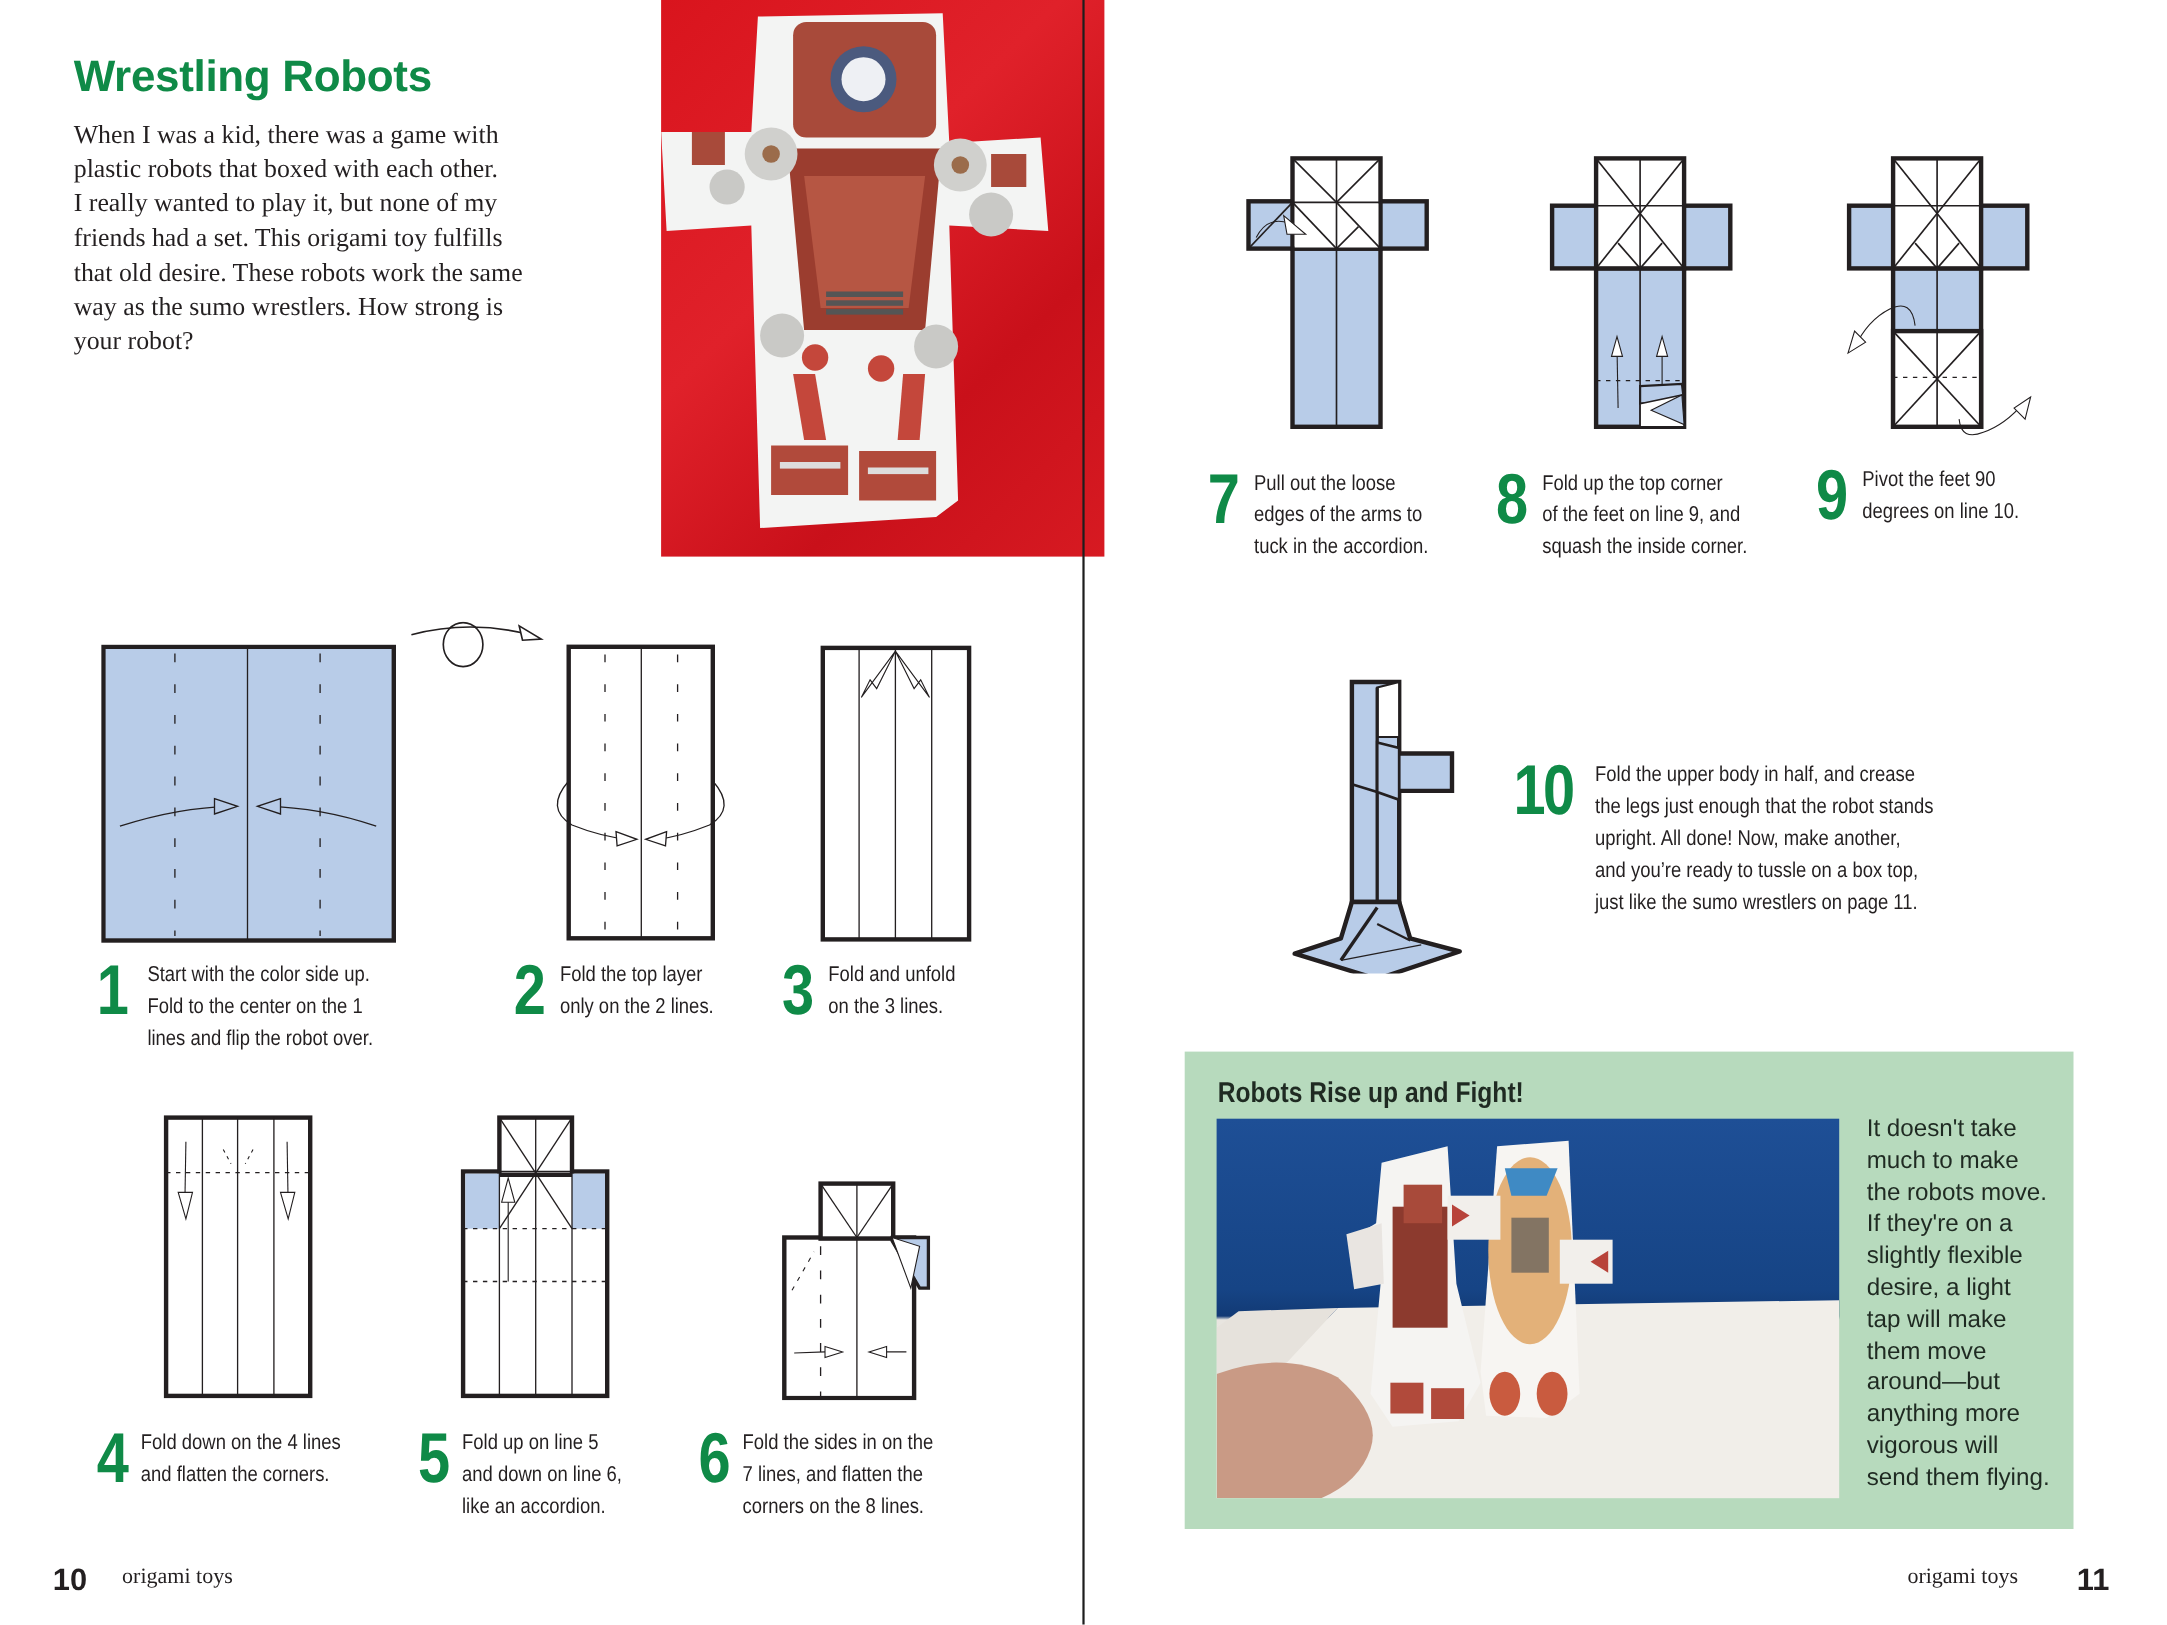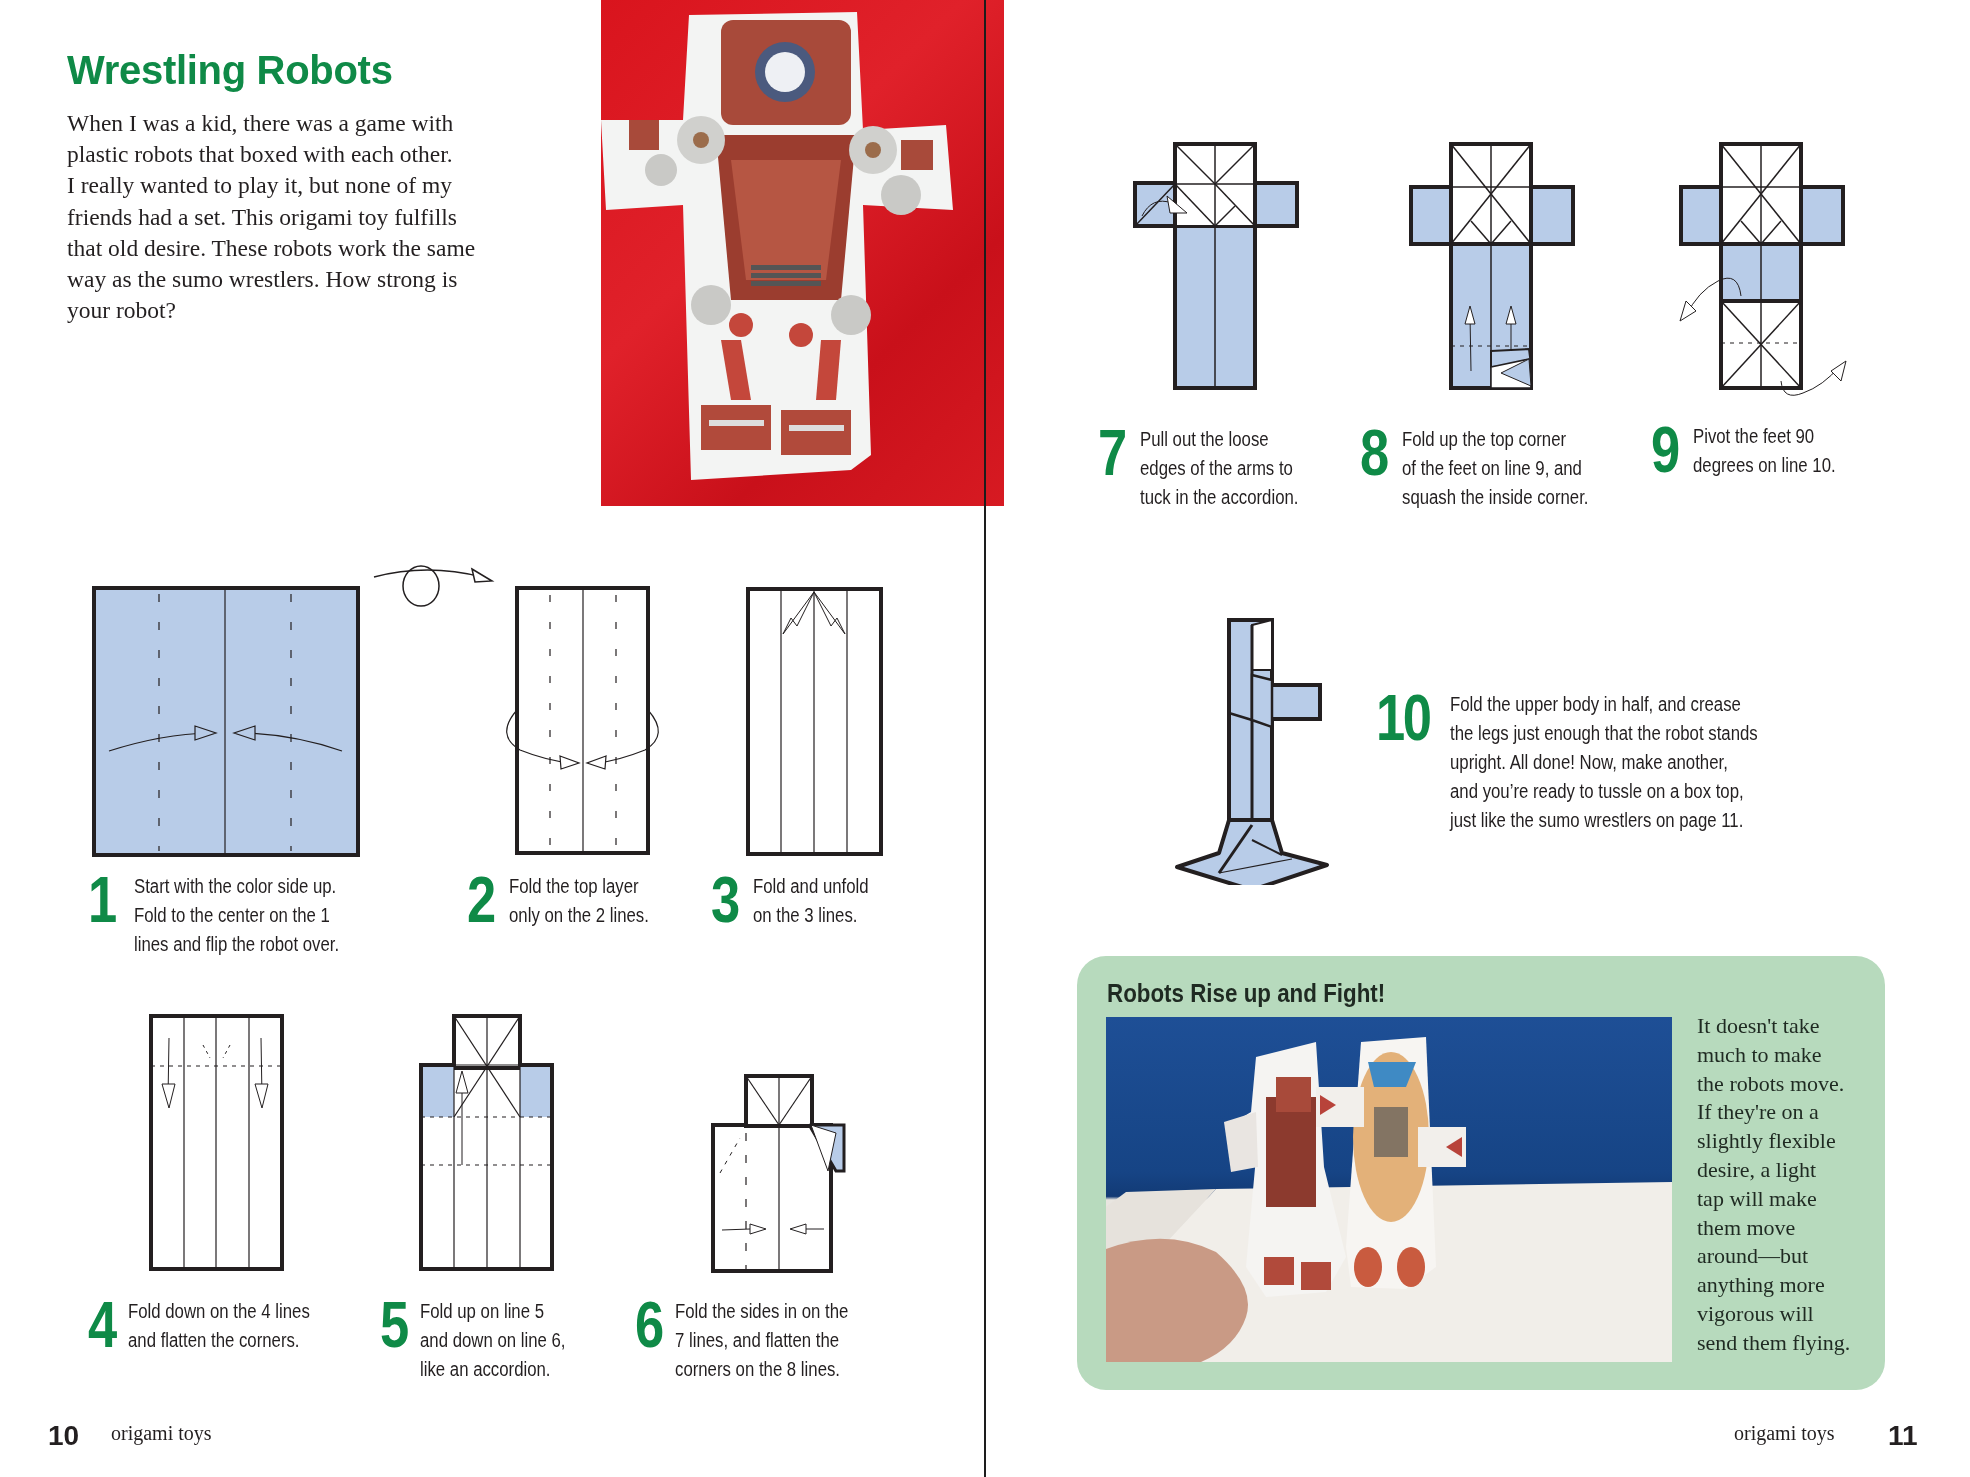--- a/index.html
+++ b/index.html
@@ -6,24 +6,24 @@
   body { width:1970px; height:1477px; position:relative; background:#ffffff; overflow:hidden; font-family:"Liberation Sans", sans-serif; color:#231f20; }
   .abs { position:absolute; }
   .title { left:67px; top:48px; font-family:Liberation Sans, sans-serif; font-weight:bold; font-size:40px; color:#0f8a47; letter-spacing:-0.3px; }
   .intro { left:67px; top:108px; width:430px; font-family:"Liberation Serif", serif; font-size:23.5px; line-height:31.2px; color:#231f20; }
   .photo-main { left:601px; top:0; width:403px; height:506px; background:linear-gradient(135deg,#d9141d 0%,#e0212a 40%,#c9101a 70%,#d71a22 100%); overflow:hidden; }
   .divider { left:984px; top:0; width:2px; height:1477px; background:#1d1d1d; }
   .step { display:flex; align-items:flex-start; }
   .step-num { font-family:"Liberation Sans", sans-serif; font-weight:bold; color:#0f8a47; font-size:64px; line-height:56px; letter-spacing:-3px; transform:scaleX(0.82); transform-origin:left top; }
   .step-text { font-family:"Liberation Sans", sans-serif; font-size:19.5px; line-height:29px; color:#231f20; transform:scaleX(0.86); transform-origin:left top; white-space:nowrap; }
   .diagram svg { display:block; }
-  .green-box { left:1077px; top:956px; width:808px; height:434px; background:#b7dabd;border-radius:29px; }
+  .green-box { left:1077px; top:956px; width:808px; height:434px; background:#b7dabd; }
   .box-title { left:30px; top:22px; font-family:"Liberation Sans", sans-serif; font-weight:bold; font-size:26px; color:#1f2a22; transform:scaleX(0.86); transform-origin:left top; white-space:nowrap; }
   .box-photo { left:29px; top:61px; width:566px; height:345px; overflow:hidden; background:linear-gradient(180deg,#1e4f96 0%,#164485 45%,#123a75 52%,#e8e5e0 53%,#efece7 100%); }
-  .box-text { left:620px; top:56px; width:180px; font-family:Liberation Serif, serif; font-size:22px; line-height:28.8px; color:#1f2a22; }
+  .box-text { left:620px; top:56px; width:180px; font-family:Liberation Sans, sans-serif; font-size:22px; line-height:28.8px; color:#1f2a22; }
   .footer-num { font-family:"Liberation Sans", sans-serif; font-weight:bold; font-size:28px; color:#231f20; }
   .footer-label { font-family:"Liberation Serif", serif; font-size:20px; color:#231f20; }
 </style>
 </head>
 <body>
 
 <div class="abs title">Wrestling Robots</div>
 
 <div class="abs intro">
   <div>When I was a kid, there was a game with</div>

